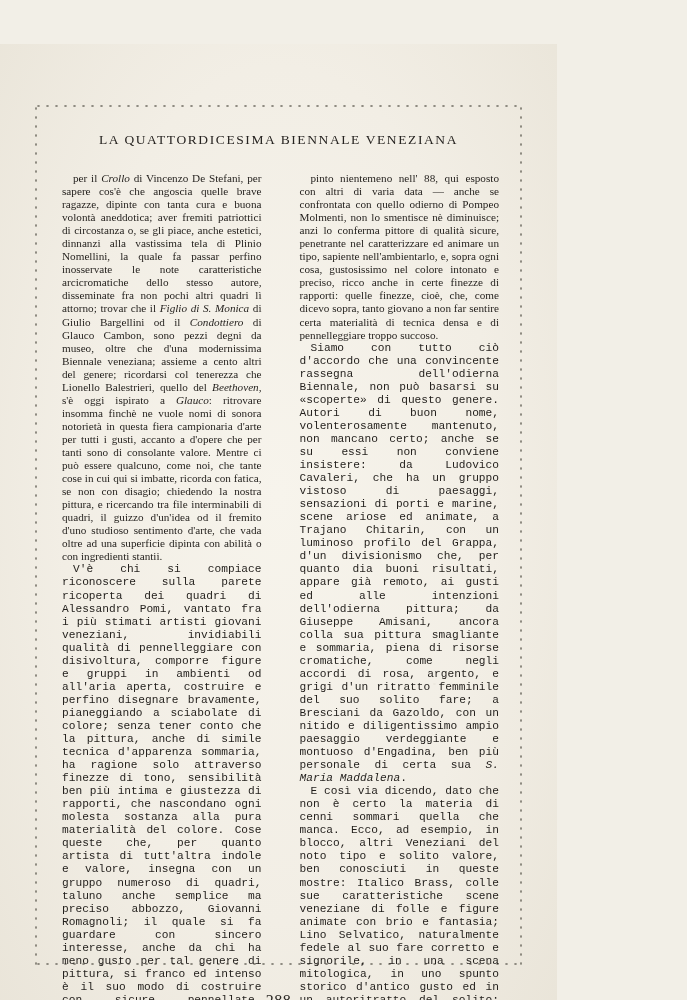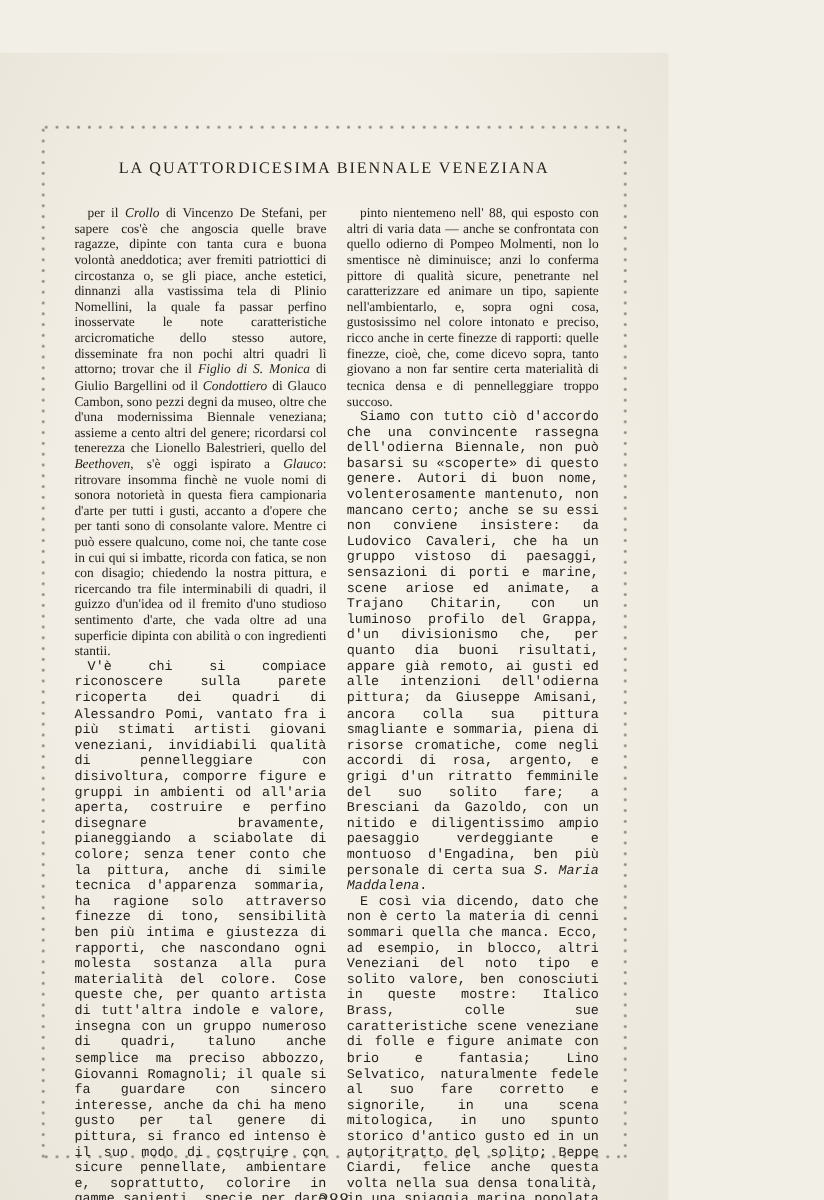--- a/index.html
+++ b/index.html
@@ -69,21 +69,21 @@
     font-family: "Liberation Serif", serif;
   }
 
   .columns {
     position: absolute;
     top: 128px;
     left: 62px;
     right: 58px;
     bottom: 110px;
     display: flex;
-    gap: 17px;
+    gap: 38px;
   }
   .col {
     flex: 1 1 0;
     font-size: 11.2px;
     line-height: 13.05px;
     text-align: justify;
     text-justify: inter-word;
     hyphens: manual;
     color: #211e1b;
   }

